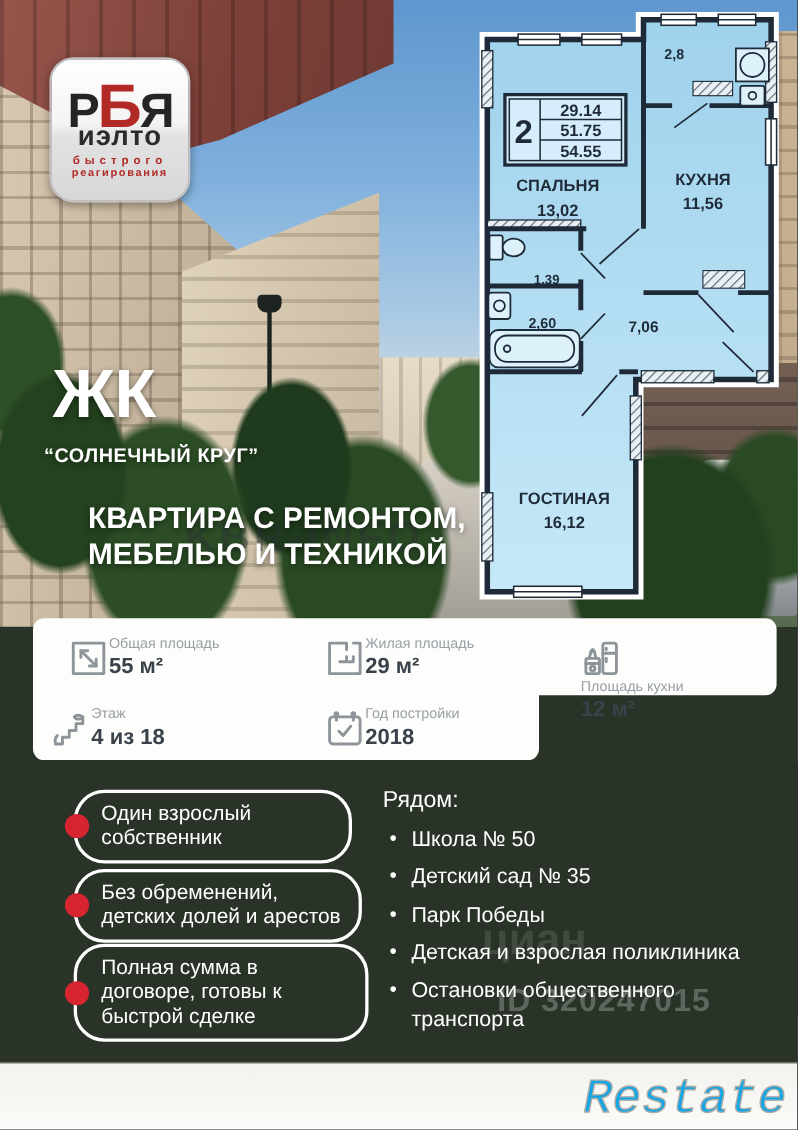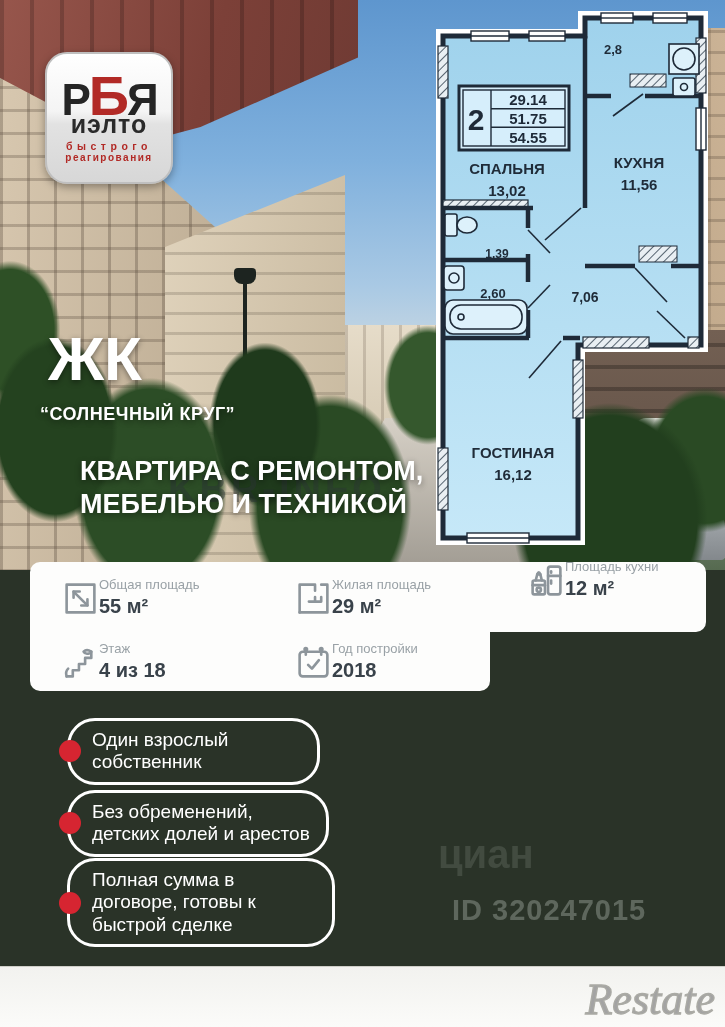--- a/index.html
+++ b/index.html
@@ -77,22 +77,22 @@
   .hl-sub{font-size:27px;font-weight:700;margin-top:30px;line-height:1.24;margin-left:40px;}
 
   
   .plan{position:absolute;left:433px;top:8px;z-index:2;}
 
   
   .wm-kbr{position:absolute;left:168px;top:468px;z-index:3;font-size:38px;font-weight:700;
     letter-spacing:4px;color:rgba(42,50,56,.42);}
   .wm-cian{position:absolute;left:438px;top:832px;z-index:6;font-size:40px;font-weight:700;color:rgba(195,205,195,.16);}
   .wm-id{position:absolute;left:452px;top:894px;z-index:6;font-size:29px;font-weight:700;letter-spacing:1px;color:rgba(195,205,195,.34);}
-  .wm-restate{position:absolute;right:10px;bottom:2px;z-index:8;font-family:Liberation Serif, serif;
-    font-style:italic;font-size:44px;color:#a3a3a3;-webkit-text-stroke:1.3px #ababa5;}
+  .wm-restate{position:absolute;right:10px;bottom:2px;z-index:8;font-family:Liberation Mono, monospace;
+    font-style:italic;font-size:44px;color:#0ea5e9;-webkit-text-stroke:1.3px #ababa5;}
 
   
   .green{position:absolute;left:0;top:570px;width:725px;height:396px;background:#2a3328;z-index:5;}
 
   
   .card-a{position:absolute;left:30px;top:562px;width:676px;height:70px;background:#fdfdfc;border-radius:10px 10px 10px 0;z-index:6;}
   .card-b{position:absolute;left:30px;top:628px;width:460px;height:63px;background:#fdfdfc;border-radius:0 0 10px 10px;z-index:6;}
   .stat{position:absolute;z-index:7;display:flex;align-items:flex-start;}
   .stat svg{width:37px;height:37px;stroke:#8d959b;fill:none;stroke-width:1.7;stroke-linecap:round;stroke-linejoin:round;flex:none;margin-top:2px;}
   .stat-label{font-size:13px;color:#99a1a6;line-height:1.1;}
@@ -282,38 +282,38 @@
     <svg viewBox="0 0 24 24">
       <path d="M3,21 V3 H13 V7"></path>
         <path d="M17,3 H21 V21 H3"></path>
         <path d="M13,11 V14 H17 V11 M13,14 H9"></path>
     </svg>
     <div>
         <div class="stat-label">Жилая площадь</div>
          <div class="stat-value">29 м²</div>
       </div>
   </div>
-  <div class="stat" style="left:528px;top:560px;">
+  <div class="stat" style="left:528px;top:578px;flex-direction:column;">
     <svg viewBox="0 0 24 24">
       <rect x="13" y="3" width="8" height="18" rx="1.5"></rect>
         <line x1="13" y1="9" x2="21" y2="9"></line>
       <line x1="15" y1="6" x2="15" y2="7"></line>
         <line x1="15" y1="12" x2="15" y2="14"></line>
       <rect x="3" y="12" width="8" height="9" rx="1"></rect>
         <line x1="3" y1="15" x2="11" y2="15"></line>
       <circle cx="7" cy="18" r="1.4"></circle>
         <path d="M5,12 L6,8 H8 L9,12"></path>
         <path d="M6,8 Q7,5.5 8,8"></path>
     </svg>
     <div>
         <div class="stat-label">Площадь кухни</div>
          <div class="stat-value">12 м²</div>
       </div>
   </div>
-  <div class="stat" style="left:62px;top:642px;">
+  <div class="stat" style="left:46px;top:642px;">
     <svg viewBox="0 0 24 24">
       <path d="M3,21 H7 V17 H11 V13 H15 V9 H19 V5"></path>
         <path d="M19,5 Q16,3 14,5 Q15,7 18,6"></path>
       <path d="M3,21 Q2,18 4,16"></path>
     </svg>
     <div>
         <div class="stat-label">Этаж</div>
          <div class="stat-value">4 из 18</div>
       </div>
   </div>
@@ -329,20 +329,30 @@
     <div>
         <div class="stat-label">Год постройки</div>
          <div class="stat-value">2018</div>
       </div>
   </div>
 
   <div class="pill" style="left:67px;top:718px;width:253px;">Один взрослый собственник</div>
   <div class="pill" style="left:67px;top:790px;width:262px;">Без обременений, детских долей и арестов</div>
   <div class="pill" style="left:67px;top:858px;width:268px;">Полная сумма в договоре, готовы к быстрой сделке</div>
 
+  <div class="nearby">
+    <div class="nearby-title">Рядом:</div>
+    <ul>
+      <li>Школа № 50</li>
+      <li>Детский сад № 35</li>
+      <li>Парк Победы</li>
+      <li>Детская и взрослая поликлиника</li>
+      <li>Остановки общественного транспорта</li>
+    </ul>
+  </div>
 
   <div class="wm-cian">циан</div>
   <div class="wm-id">ID 320247015</div>
 
   <div class="strip"></div>
   <div class="wm-restate">Restate</div>
 
 </div>
 
 </body></html>

